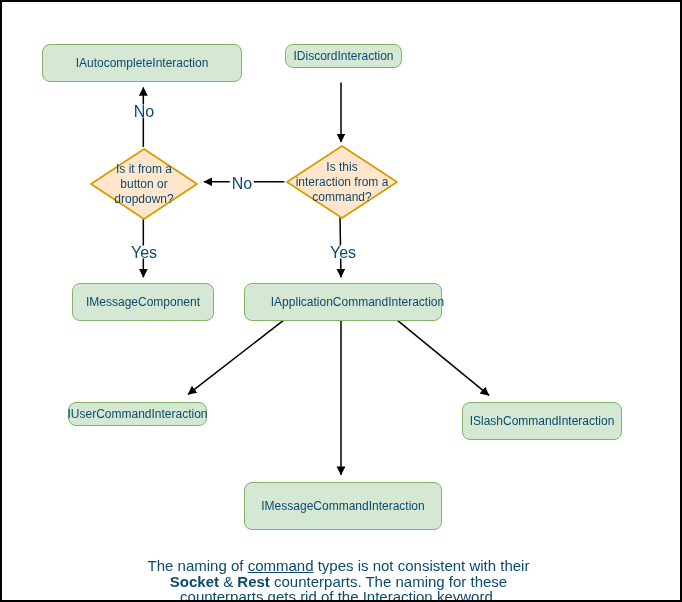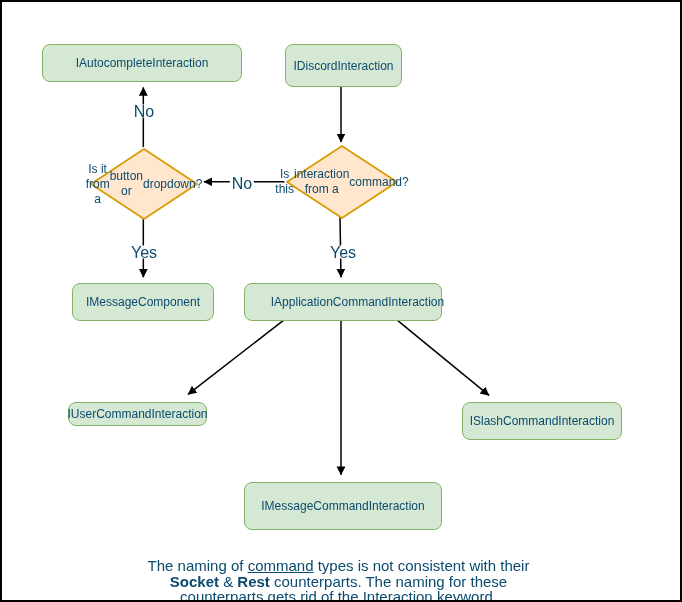--- a/index.html
+++ b/index.html
@@ -22,21 +22,21 @@
     border-radius:8px;
     box-sizing:border-box;
     font-size:12px;
     text-align:center;
     white-space:nowrap;
   }
   .diamond{position:absolute;}
   .diamond svg{position:absolute;left:0;top:0;width:100%;height:100%;display:block;}
   .diamond-label{
     position:absolute;left:0;top:0;right:0;bottom:0;
-    display:flex;flex-direction:row;align-items:center;justify-content:center;
+    display:flex;flex-direction:column;align-items:center;justify-content:center;
     font-size:12px;line-height:15px;text-align:center;
   }
   .edge-label{
     position:absolute;
     transform:translate(-50%,-50%);
     background:#ffffff;
     padding:0 2px;
     font-size:16px;
     line-height:13px;
   }
@@ -66,21 +66,21 @@
     <line x1="284" y1="181" x2="203" y2="181" stroke="#000" stroke-width="1.5" marker-end="url(#arr)"></line>
     <line x1="142" y1="218" x2="142" y2="277" stroke="#000" stroke-width="1.5" marker-end="url(#arr)"></line>
     <line x1="340" y1="217" x2="341" y2="277" stroke="#000" stroke-width="1.5" marker-end="url(#arr)"></line>
     <line x1="285" y1="319" x2="187" y2="395" stroke="#000" stroke-width="1.5" marker-end="url(#arr)"></line>
     <line x1="341" y1="319" x2="341" y2="476" stroke="#000" stroke-width="1.5" marker-end="url(#arr)"></line>
     <line x1="396" y1="319" x2="490" y2="396" stroke="#000" stroke-width="1.5" marker-end="url(#arr)"></line>
   </svg>
 
   <div class="box" style="left:40px;top:42px;width:200px;height:38px;">IAutocompleteInteraction</div>
 
-  <div class="box" style="left:283px;top:42px;width:117px;height:43px;">IDiscordInteraction</div>
+  <div class="box" style="left:283px;top:42px;width:117px;height:24px;">IDiscordInteraction</div>
 
   <div class="box" style="left:70px;top:281px;width:142px;height:38px;">IMessageComponent</div>
 
   <div class="box" style="left:242px;top:281px;width:198px;height:38px;padding-left:29px;">IApplicationCommandInteraction</div>
 
   <div class="box" style="left:66px;top:400px;width:139px;height:24px;">IUserCommandInteraction</div>
 
   <div class="box" style="left:460px;top:400px;width:160px;height:38px;">ISlashCommandInteraction</div>
 
   <div class="box" style="left:242px;top:480px;width:198px;height:48px;">IMessageCommandInteraction</div>

